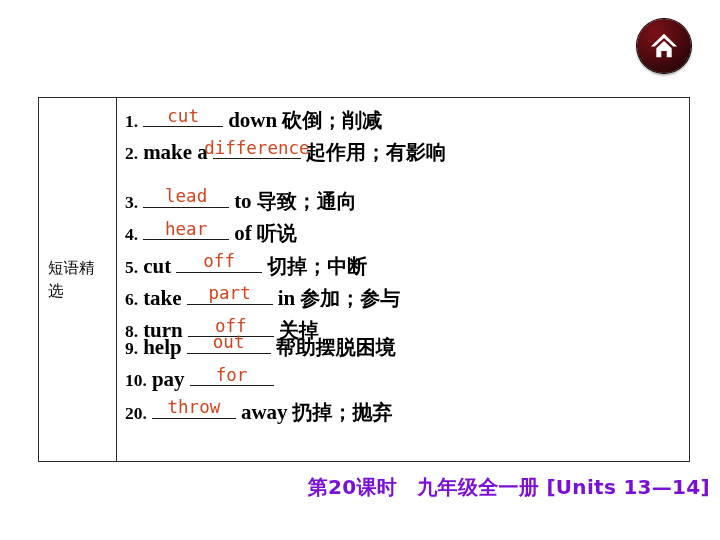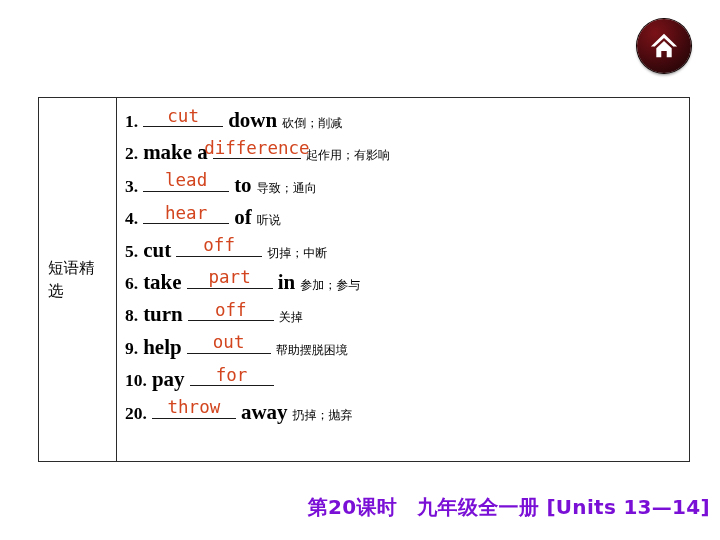--- a/index.html
+++ b/index.html
@@ -97,23 +97,23 @@
     font-size: 17.5px;
   }
   .p-en {
     font-family: "Liberation Serif", serif;
     font-weight: bold;
     color: #000000;
     font-size: 21px;
   }
   .p-cn {
     font-family: "DejaVu Sans", "Liberation Sans", sans-serif;
-    font-weight: normal;
-    color: #000000;
-    font-size: 12px;
+    font-weight: bold;
+    color: #000000;
+    font-size: 20px;
   }
 
   
   .blank {
     position: relative;
     display: inline-block;
     border-bottom: 1.6px solid #1a1a1a;
     vertical-align: baseline;
     height: 22px;
   }
@@ -124,30 +124,30 @@
     bottom: 1px;
     font-family: "DejaVu Sans Mono", "Liberation Mono", monospace;
     font-size: 17.5px;
     font-weight: 400;
     color: #D2451E;
     white-space: nowrap;
     line-height: 1;
   }
   .w-80  { width: 80px; }
   .w-84  { width: 84px; }
-  .w-86  { width: 86px; }
+  .w-86  { width: 86px; margin-top: 16px; }
   .w-88  { width: 88px; }
 
   .sp { display: inline-block; width: 5px; }
 
   
   .footer {
     position: absolute;
     left: 0;
-    top: 494px;
+    top: 474px;
     width: 720px;
     height: 34px;
     text-align: right;
     padding-right: 10px;
     box-sizing: border-box;
   }
   .footer-text {
     font-family: "DejaVu Sans", "Liberation Sans", sans-serif;
     font-size: 20px;
     font-weight: bold;

